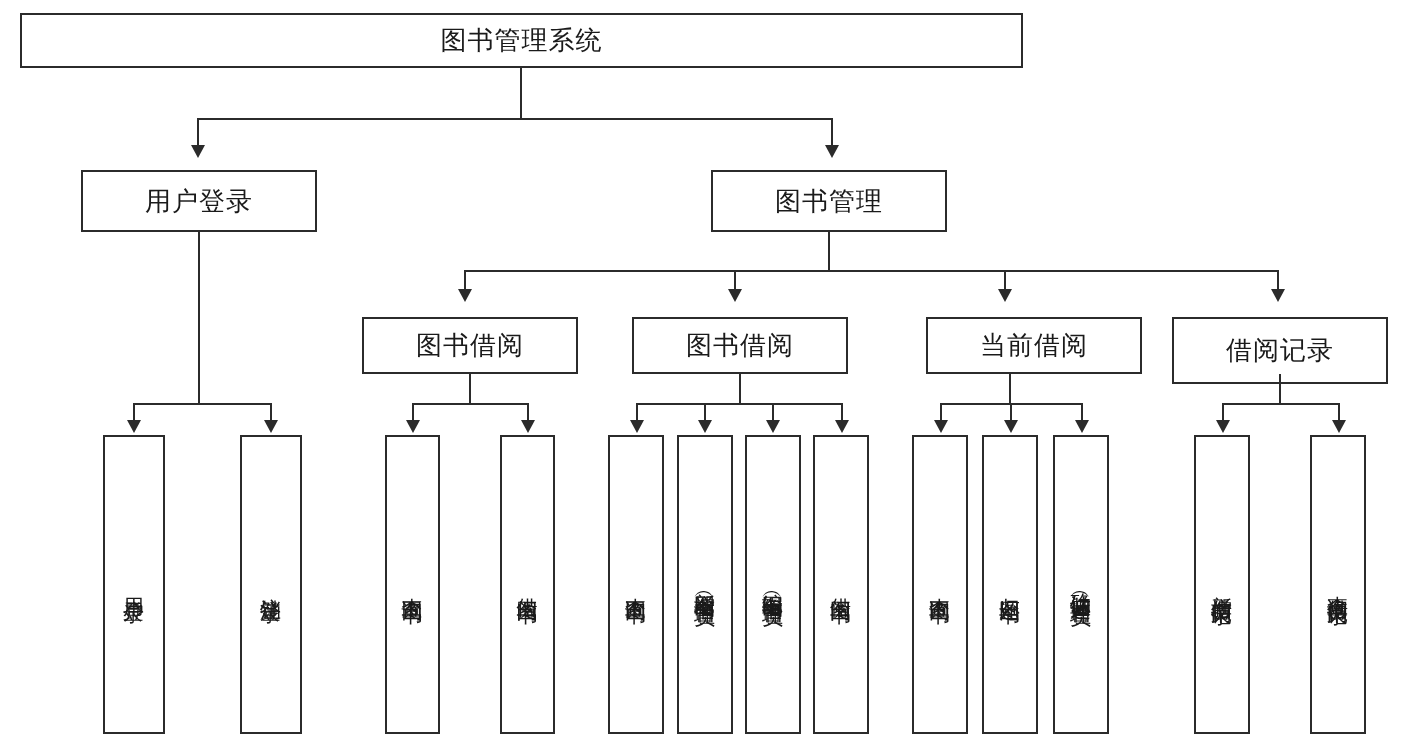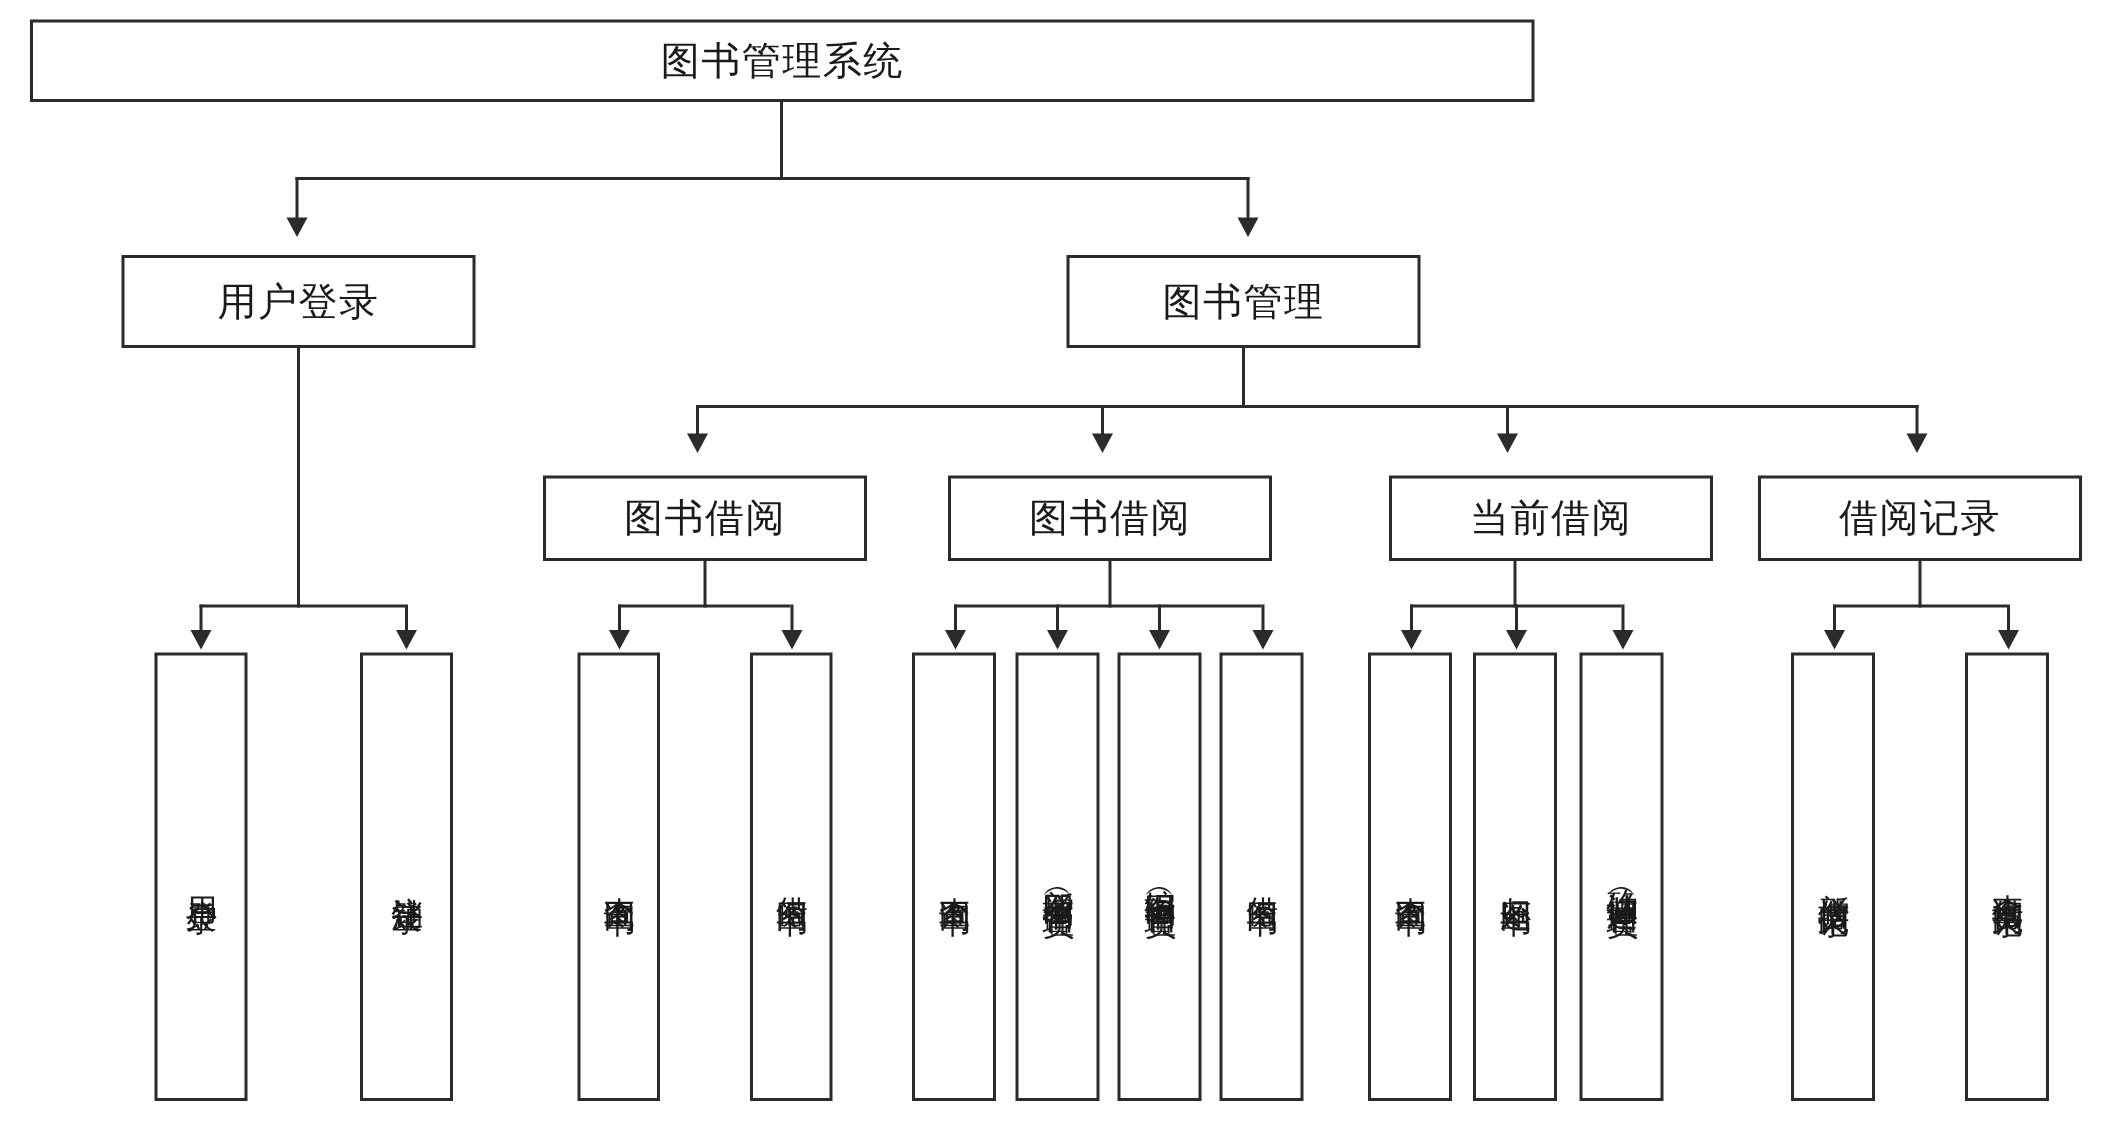--- a/index.html
+++ b/index.html
@@ -127,21 +127,21 @@
 
   <div class="node h" style="left:362px;top:317px;width:216px;height:57px;">
     <span class="txt">图书借阅</span>
   </div>
   <div class="node h" style="left:632px;top:317px;width:216px;height:57px;">
     <span class="txt">图书借阅</span>
   </div>
   <div class="node h" style="left:902px;top:317px;width:216px;height:57px;margin-left:24px;">
     <span class="txt">当前借阅</span>
   </div>
-  <div class="node h" style="left:1172px;top:317px;width:216px;height:57px;">
+  <div class="node h" style="left:1172px;top:317px;width:216px;height:67px;">
     <span class="txt">借阅记录</span>
   </div>
 
   <div class="edge vline" style="left:469px;top:374px;height:31px;"></div>
   <div class="edge hline" style="left:412px;top:403px;width:115px;"></div>
   <div class="edge vline" style="left:412px;top:403px;height:20px;"></div>
   <div class="arrow" style="left:406px;top:420px;"></div>
   <div class="edge vline" style="left:527px;top:403px;height:20px;"></div>
   <div class="arrow" style="left:521px;top:420px;"></div>
 

